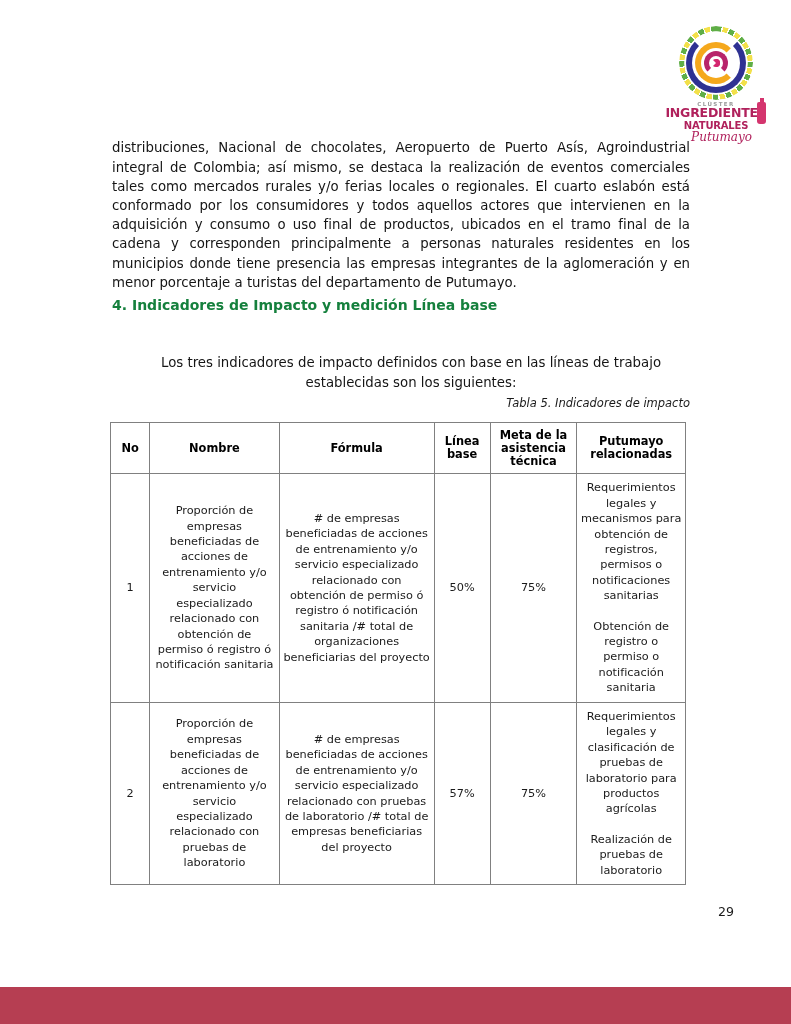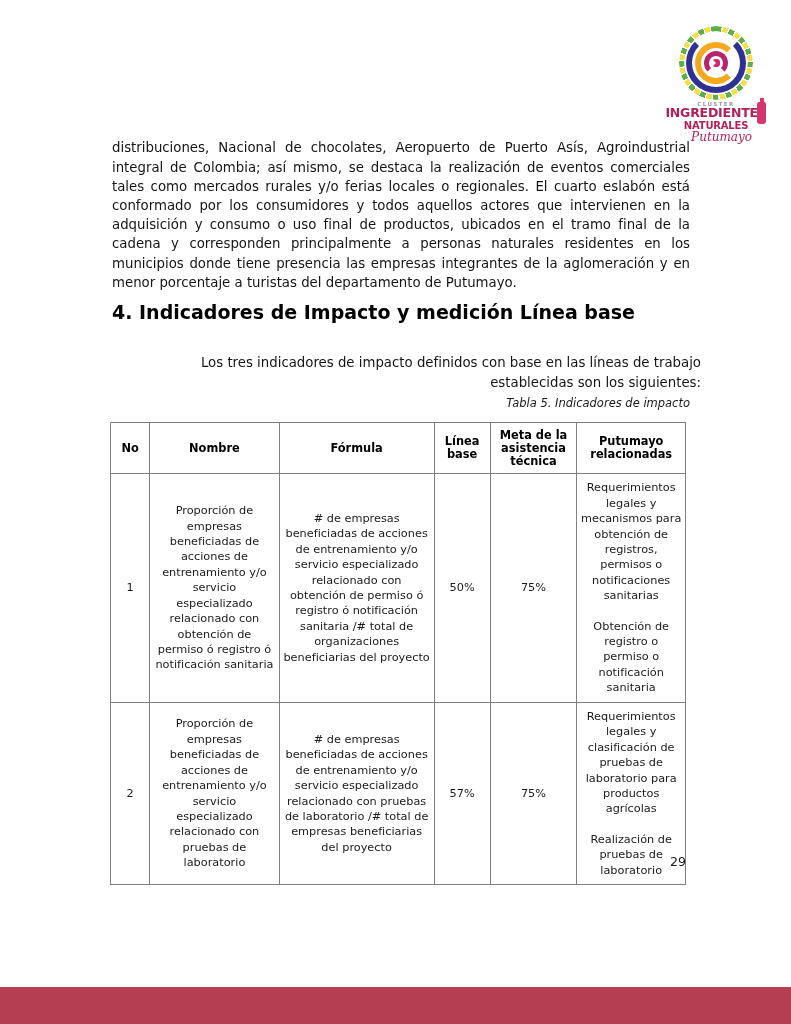--- a/index.html
+++ b/index.html
@@ -129,31 +129,31 @@
     line-height: 19.2px;
     text-align: justify;
     color: #151515;
   }
   #intro-paragraph { top: 125px; }
 
   .section-heading {
     position: absolute;
     left: 112px;
     top: 285px;
-    font-size: 19px;
+    font-size: 14px;
     font-weight: bold;
-    color: #000000;
+    color: #15803d;
     text-align: right;
   }
 
   #lead-paragraph {
-    left: 145px;
+    left: 133px;
     width: 556px;
     top: 340px;
-    text-align: right;
+    text-align: center;
   }
 
   .table-caption {
     position: absolute;
     left: 112px;
     top: 396px;
     width: 578px;
     text-align: right;
     font-size: 11.5px;
     font-style: italic;
@@ -200,25 +200,26 @@
   .col-acc    { width: 105px; }
 
   .row-1 td { height: 229px; }
   .row-2 td { height: 182px; }
   .acc-block { display: block; }
   .acc-gap { display: block; height: 15px; }
 
   .page-number {
     position: absolute;
     left: 0;
-    top: 854px;
+    top: 904px;
     width: 686px;
     text-align: right;
     font-size: 12.6px;
     color: #1a1a1a;
+    padding-left: 48px;
   }
 
   .footer-bar {
     position: absolute;
     left: 0;
     bottom: 0;
     width: 791px;
     height: 37px;
     background: #b63e52;
   }

